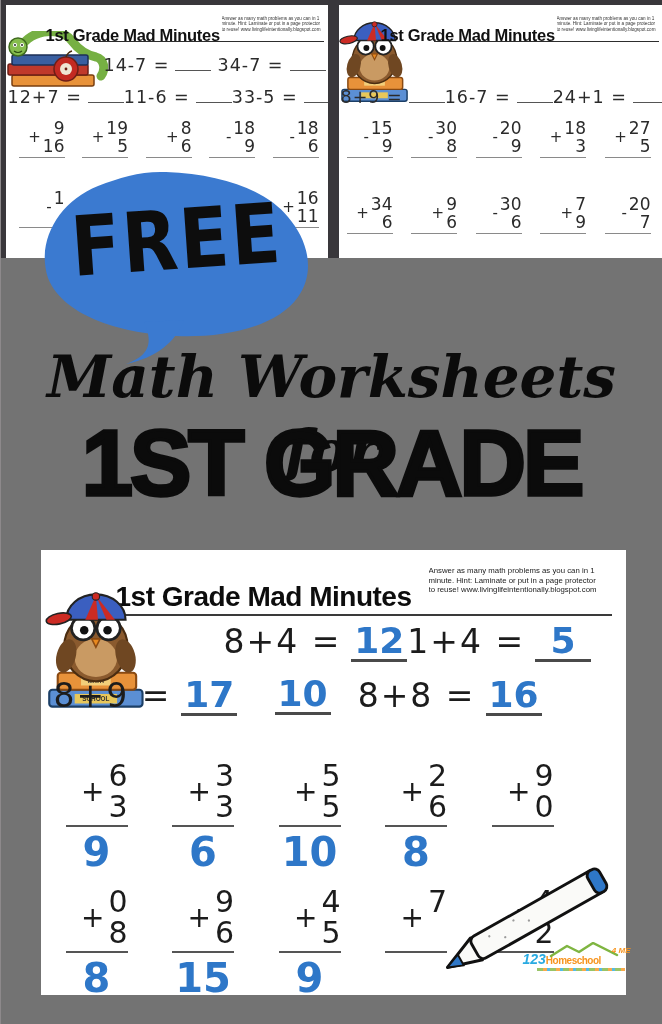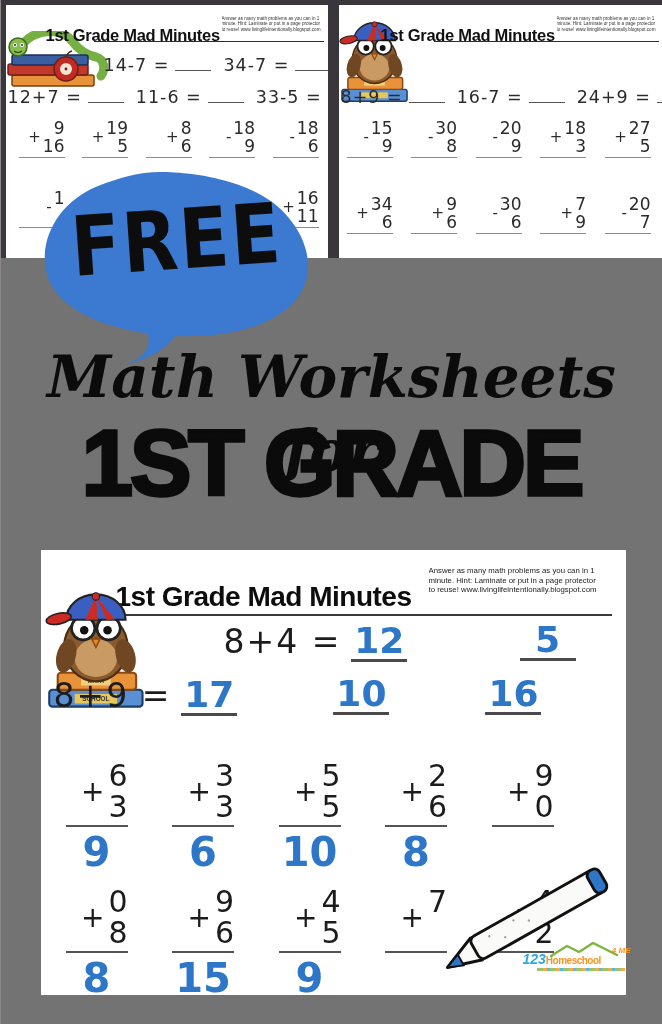--- a/index.html
+++ b/index.html
@@ -11,21 +11,21 @@
   .page{position:absolute;top:5px;height:253px;background:#fff;overflow:hidden;}
   .page-left{left:5px;width:322px;}
   .page-right{left:338px;width:324px;}
 
   .sheet-title-sm{position:absolute;font-size:16.5px;font-weight:bold;color:#111;
                   letter-spacing:-0.3px;white-space:nowrap;}
   .fineprint-sm{position:absolute;width:104px;color:#333;}
   .fineprint-sm div{font-size:4.6px;line-height:5.4px;white-space:nowrap;overflow:hidden;}
   .headrule-sm{position:absolute;border-bottom:1.5px solid #2d2d2d;}
 
-  .eqrow{position:absolute;display:flex;justify-content:space-between;gap:12px;}
+  .eqrow{position:absolute;display:flex;justify-content:space-between;}
   .eq{display:flex;align-items:baseline;white-space:nowrap;}
   .eq-expr{font-family:"DejaVu Sans",sans-serif;font-size:17.5px;color:#2b2b2b;letter-spacing:1px;}
   .eq-blank{display:inline-block;width:36px;height:14px;margin-left:6px;
             border-bottom:1.8px solid #555;}
 
   .vrow{position:absolute;display:flex;justify-content:space-between;}
   .vprob{width:46px;}
   .vp-body{display:flex;align-items:center;justify-content:flex-end;
            font-family:"DejaVu Sans",sans-serif;color:#2b2b2b;}
   .vp-sign{font-size:15px;margin-right:2px;}
@@ -293,21 +293,21 @@
     <span class="eq-expr">8+9 =</span>
     <span class="eq-blank"></span>
   </div>
 
   <div class="eq">
     <span class="eq-expr">16-7 =</span>
     <span class="eq-blank"></span>
   </div>
 
   <div class="eq">
-    <span class="eq-expr">24+9 =</span>
+    <span class="eq-expr">24+1 =</span>
     <span class="eq-blank"></span>
   </div>
 </div>
       <div class="vrow" style="left:8px;top:114px;width:304px">
   <div class="vprob">
     <div class="vp-body">
       <span class="vp-sign">-</span>
       <span class="vp-nums">
         <span class="vp-top">15</span>
         <span class="vp-bot">9</span>
@@ -466,34 +466,36 @@
       <ellipse cx="13" cy="25" rx="12" ry="5" fill="#cc2b24" stroke="#222" stroke-width="1.5" transform="rotate(-12 13 25)"></ellipse>
     </svg>
 
     <div class="eqrow-m" style="left:183px;top:72px;width:352px">
   <div class="eq-m">
     <span class="eq-expr-m">8+4 =</span>
     <span class="eq-ans-wrap"><span class="eq-ans">12</span></span>
   </div>
 
   <div class="eq-m">
+    <span class="eq-expr-m">1+4 =</span>
     <span class="eq-ans-wrap"><span class="eq-ans">5</span></span>
   </div>
 </div>
     <div class="eqrow-m" style="left:13px;top:126px;width:488px">
   <div class="eq-m">
     <span class="eq-expr-m">8+9 =</span>
     <span class="eq-ans-wrap"><span class="eq-ans">17</span></span>
   </div>
 
   <div class="eq-m">
     <span class="eq-ans-wrap"><span class="eq-ans">10</span></span>
   </div>
 
   <div class="eq-m">
+    <span class="eq-expr-m">8+8 =</span>
     <span class="eq-ans-wrap"><span class="eq-ans">16</span></span>
   </div>
 </div>
 
     <div class="vrow-m" style="top:210px">
   <div class="vprob-m">
     <div class="vp-body">
       <span class="vp-sign">+</span>
       <span class="vp-nums">
         <span class="vp-top">6</span>

